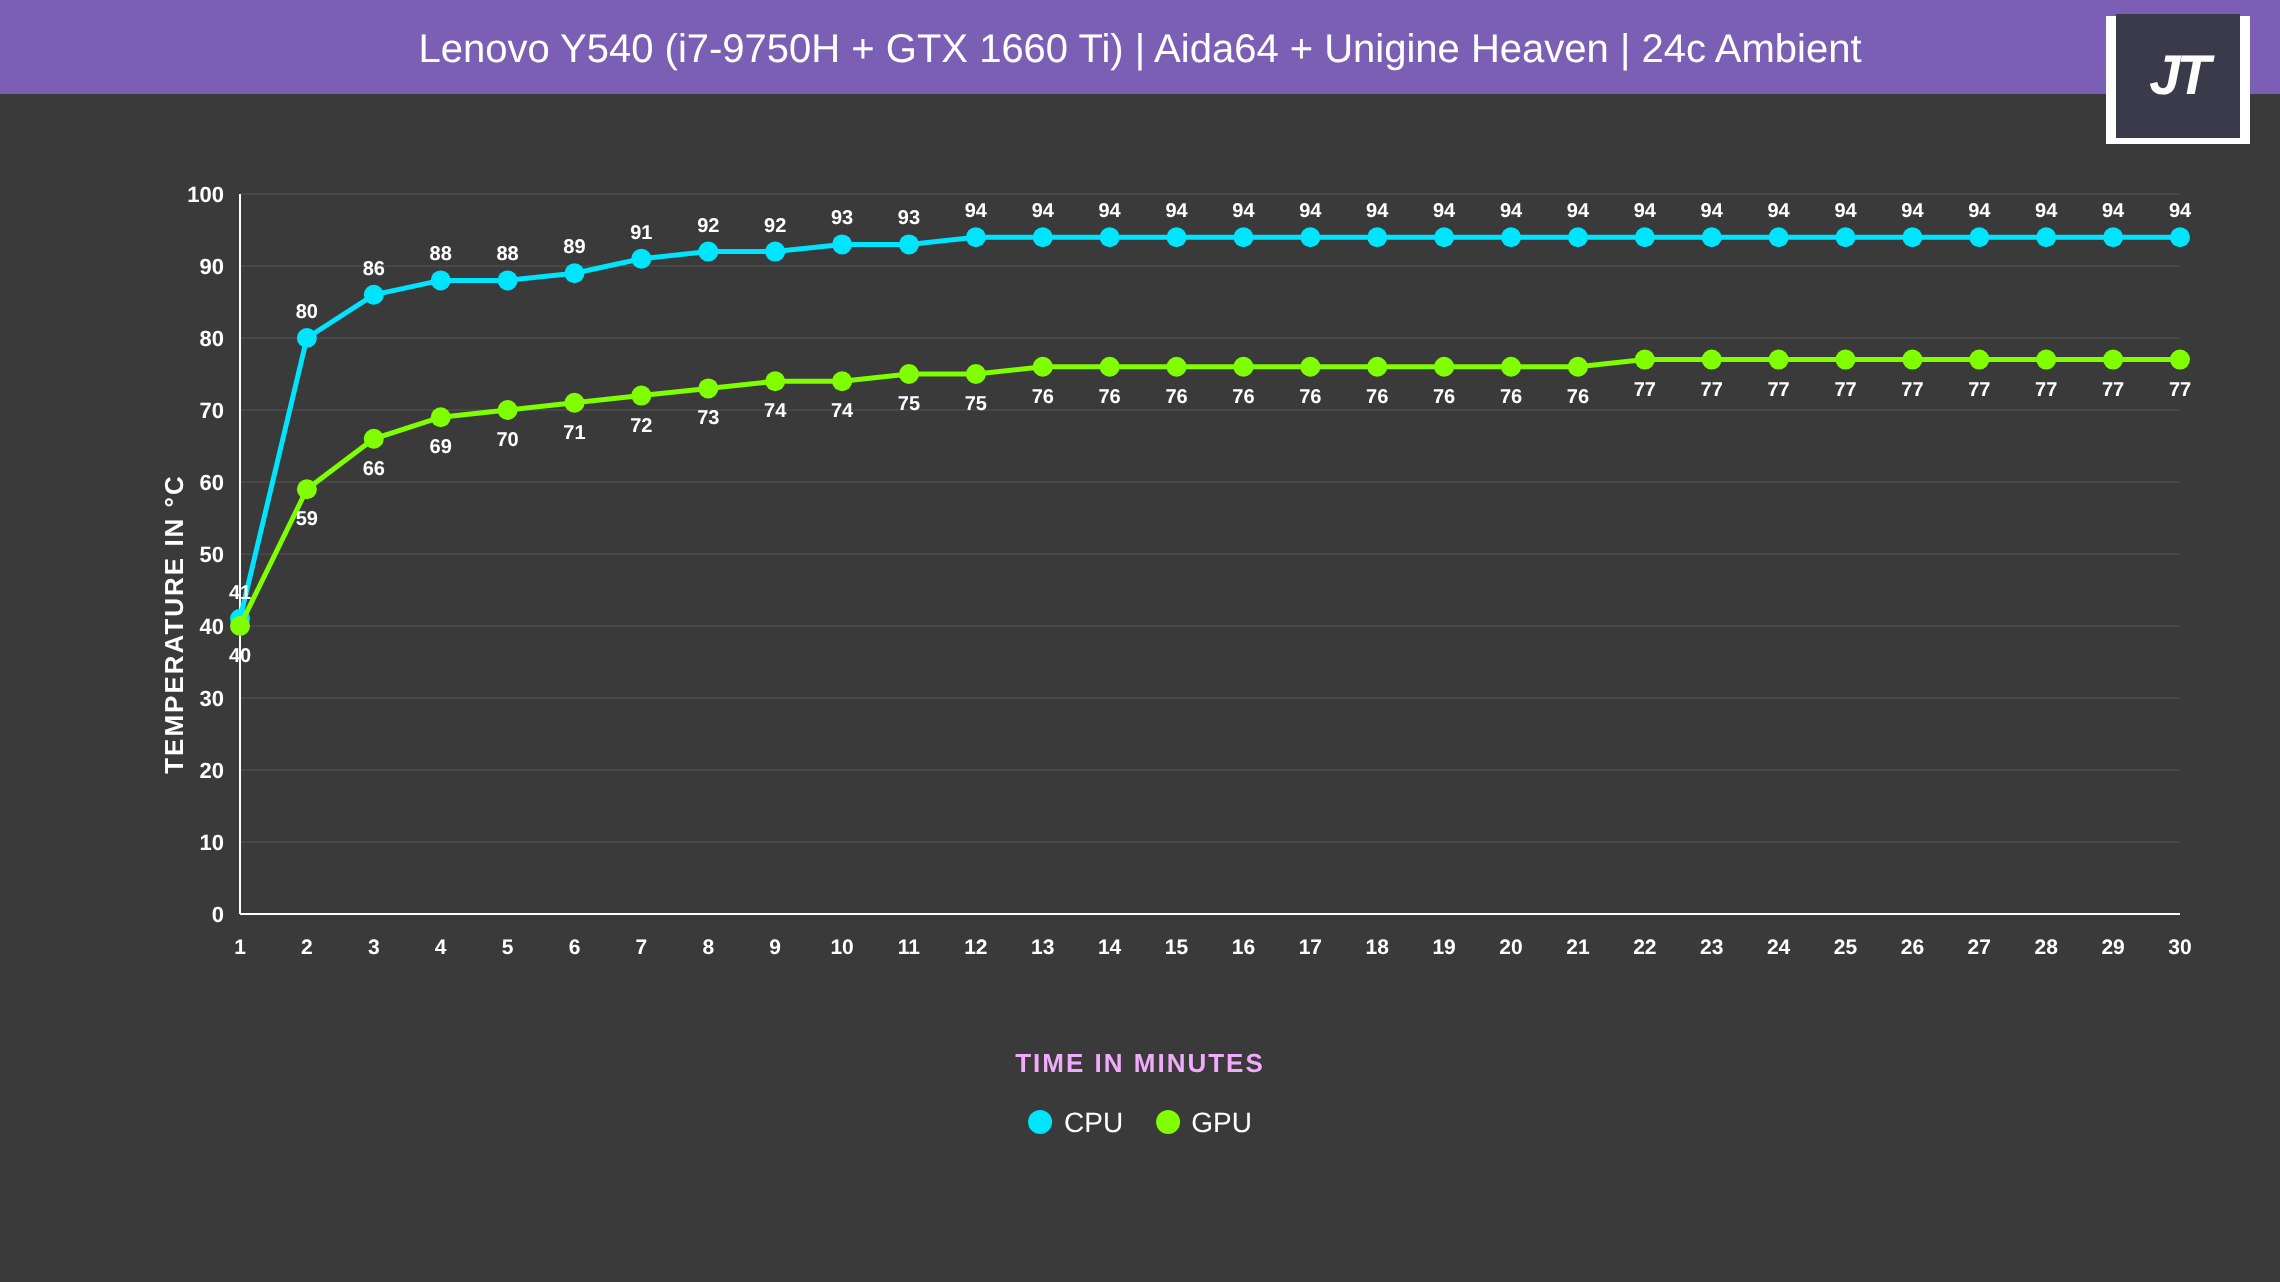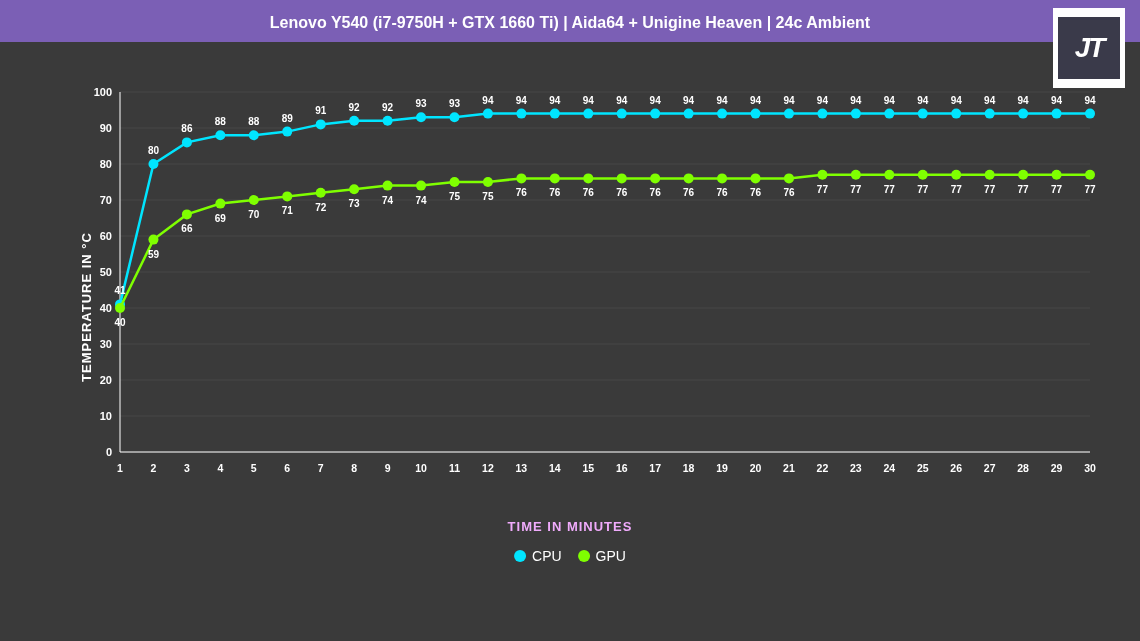--- a/index.html
+++ b/index.html
@@ -21,35 +21,35 @@
 
     .header h1 {
       color: white;
       font-size: 32px;
       font-weight: bold;
       letter-spacing: 1px;
     }
 
     .header h2 {
       color: white;
-      font-size: 16px;
-      font-weight: bold;
+      font-size: 20px;
+      font-weight: normal;
       margin-top: 2px;
     }
 
     .logo {
       position: absolute;
       top: 8px;
       right: 15px;
       width: 72px;
-      height: 80px;
+      height: 64px;
       background: white;
       border: 3px solid white;
       display: flex;
-      align-items: center;
+      align-items: flex-end;
       justify-content: center;
     }
 
     .logo-inner {
       background: #3a3a4a;
       width: 62px;
       height: 62px;
       display: flex;
       align-items: center;
       justify-content: center;

